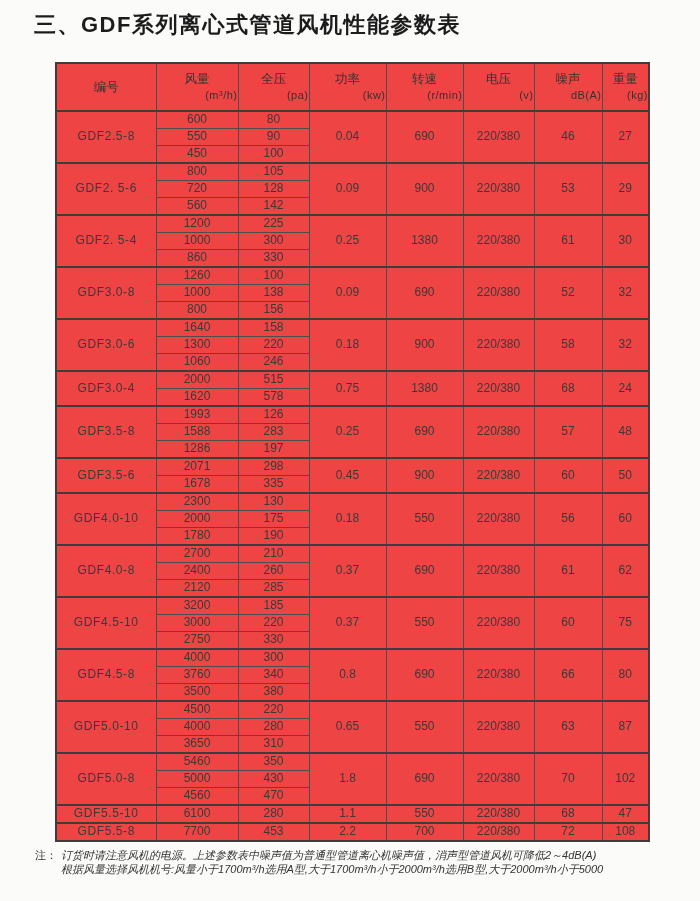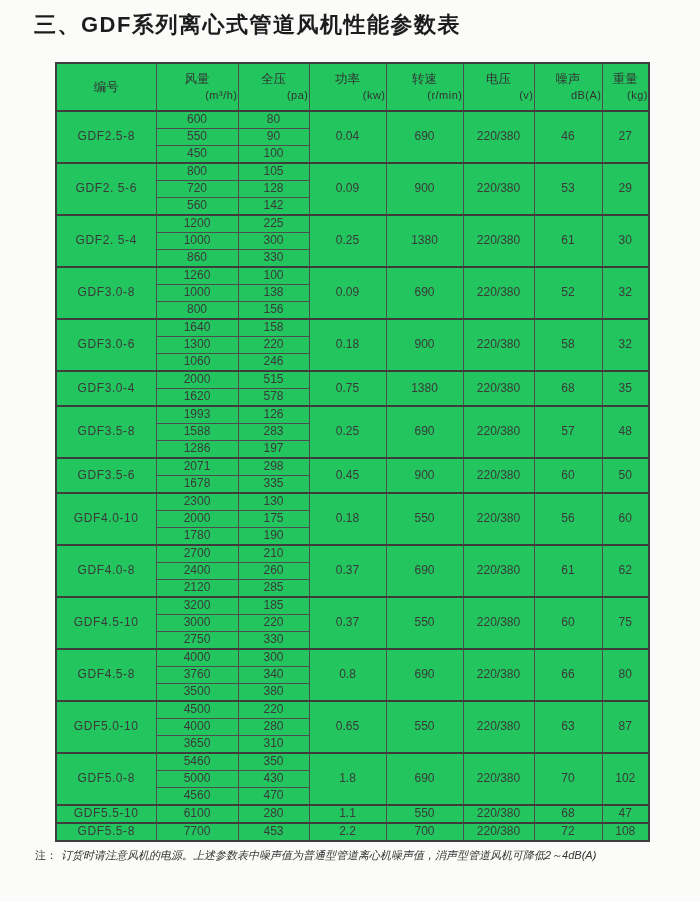--- a/index.html
+++ b/index.html
@@ -30,21 +30,21 @@
     font-family: "Liberation Sans", sans-serif;
   }
   table.spec-table {
     position: absolute;
     left: 55px;
     top: 62px;
     width: 593px;
     border-collapse: collapse;
     table-layout: fixed;
     border: 2px solid #3d3d3d;
-    background: #22c55e;
+    background: #ef4444;
   }
   .spec-table th, .spec-table td {
     border: 1px solid #4d4d4d;
     text-align: center;
     vertical-align: middle;
     padding: 0;
     font-size: 12px;
     color: #3a3a3a;
     line-height: 1.15;
     white-space: nowrap;
@@ -240,21 +240,21 @@
           <td>246</td>
         </tr>
         <tr class="group-start">
           <td rowspan="2" class="model-cell">GDF3.0-4</td>
           <td>2000</td>
           <td>515</td>
           <td rowspan="2">0.75</td>
           <td rowspan="2">1380</td>
           <td rowspan="2">220/380</td>
           <td rowspan="2">68</td>
-          <td rowspan="2">35</td>
+          <td rowspan="2">24</td>
         </tr>
         <tr>
           <td>1620</td>
           <td>578</td>
         </tr>
         <tr class="group-start">
           <td rowspan="3" class="model-cell">GDF3.5-8</td>
           <td>1993</td>
           <td>126</td>
           <td rowspan="3">0.25</td>
@@ -413,16 +413,17 @@
           <td>72</td>
           <td>108</td>
         </tr>
       </tbody>
   </table>
 
   <div class="note">
     <span class="note-label">注：</span>
     <div class="note-lines" id="note-lines">
         <div class="note-line">订货时请注意风机的电源。上述参数表中噪声值为普通型管道离心机噪声值，消声型管道风机可降低2～4dB(A)</div>
+        <div class="note-line">根据风量选择风机机号:风量小于1700m³/h选用A型,大于1700m³/h小于2000m³/h选用B型,大于2000m³/h小于5000</div>
       </div>
   </div>
 
 </div>
 
 </body></html>

